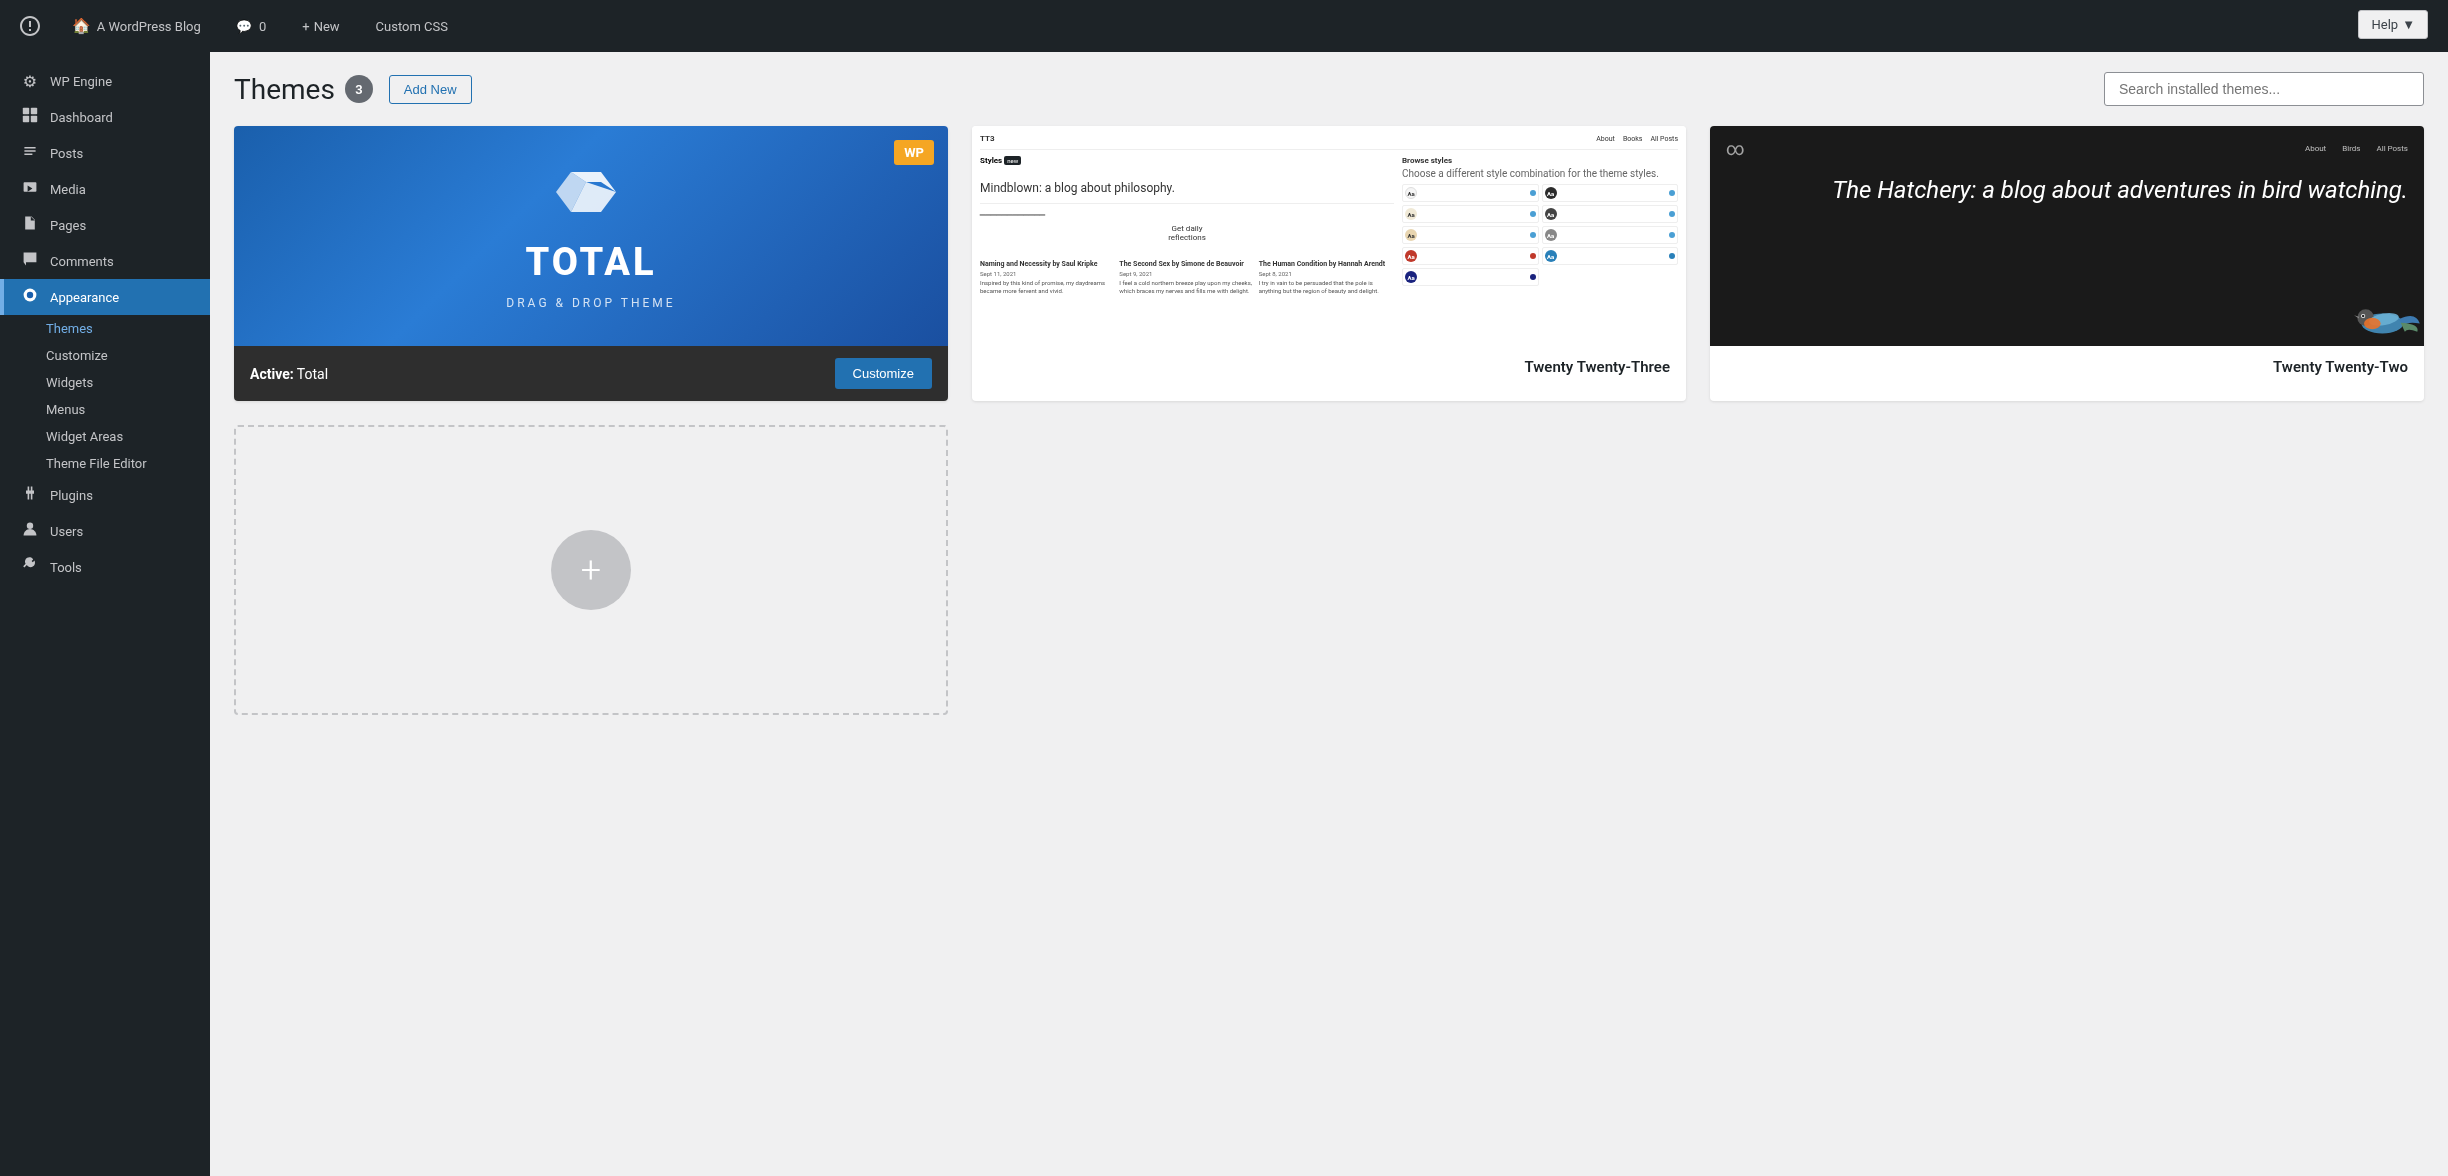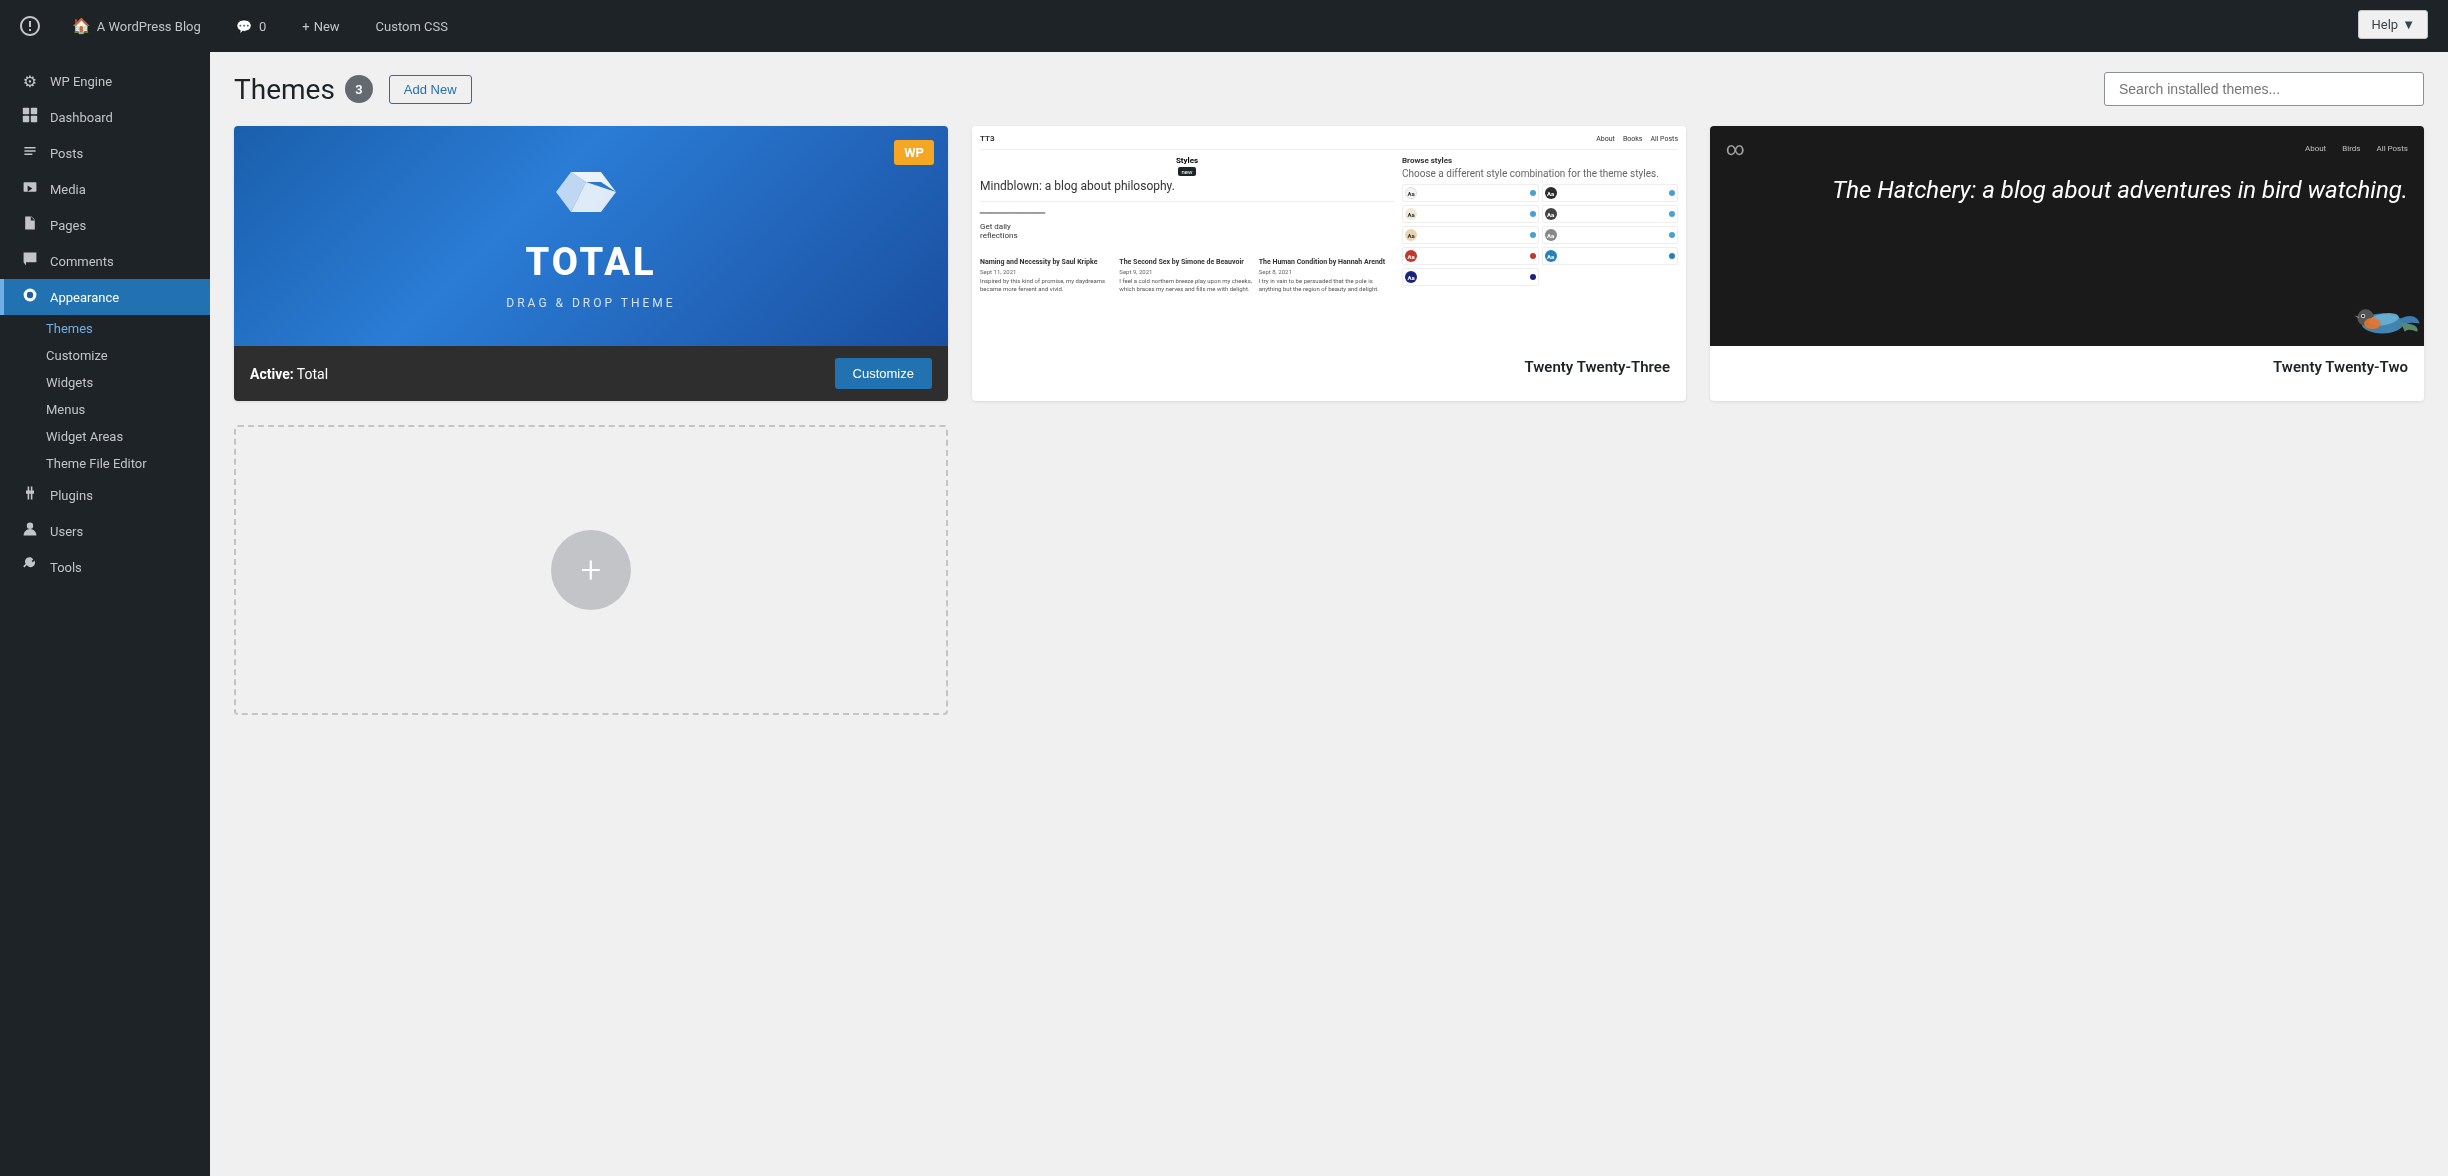--- a/index.html
+++ b/index.html
@@ -415,28 +415,28 @@
             <div class="tt3-topbar">
               <span class="tt3-topbar-title">TT3</span>
               <div class="tt3-topbar-nav">
                 <span>About</span>
                 <span>Books</span>
                 <span>All Posts</span>
               </div>
             </div>
             <div style="display:flex; gap:8px;">
               <div style="flex:1.2;">
-                <div style="display:flex; align-items:center; gap:2px; margin-bottom:3px;flex-direction:column;">
+                <div style="display:flex; align-items:center; gap:2px; margin-bottom:16px;">
                   <span style="font-size:8px; font-weight:700;">Styles</span>
                   <span class="tt3-badge">new</span>
                 </div>
                 <div class="tt3-heading">Mindblown: a blog about philosophy.</div>
                 <div class="tt3-bottom">
                   <div style="font-size:9px; font-weight:700; color:#999; margin-bottom:4px;">━━━━━━━━━━━━</div>
-                  <div style="font-size:8px; color:#333; margin-bottom:4px;">Get daily<br>reflections</div>
+                  <div style="font-size:8px; color:#333; margin-bottom:4px;text-align:center;">Get daily<br>reflections</div>
                 </div>
                 <div class="tt3-articles" style="margin-top:18px;">
                   <div>
                     <div class="tt3-article-title">Naming and Necessity by Saul Kripke</div>
                     <div class="tt3-article-meta">Sept 11, 2021</div>
                     <div class="tt3-article-body">Inspired by this kind of promise, my daydreams became more fervent and vivid.</div>
                   </div>
                   <div>
                     <div class="tt3-article-title">The Second Sex by Simone de Beauvoir</div>
                     <div class="tt3-article-meta">Sept 9, 2021</div>

